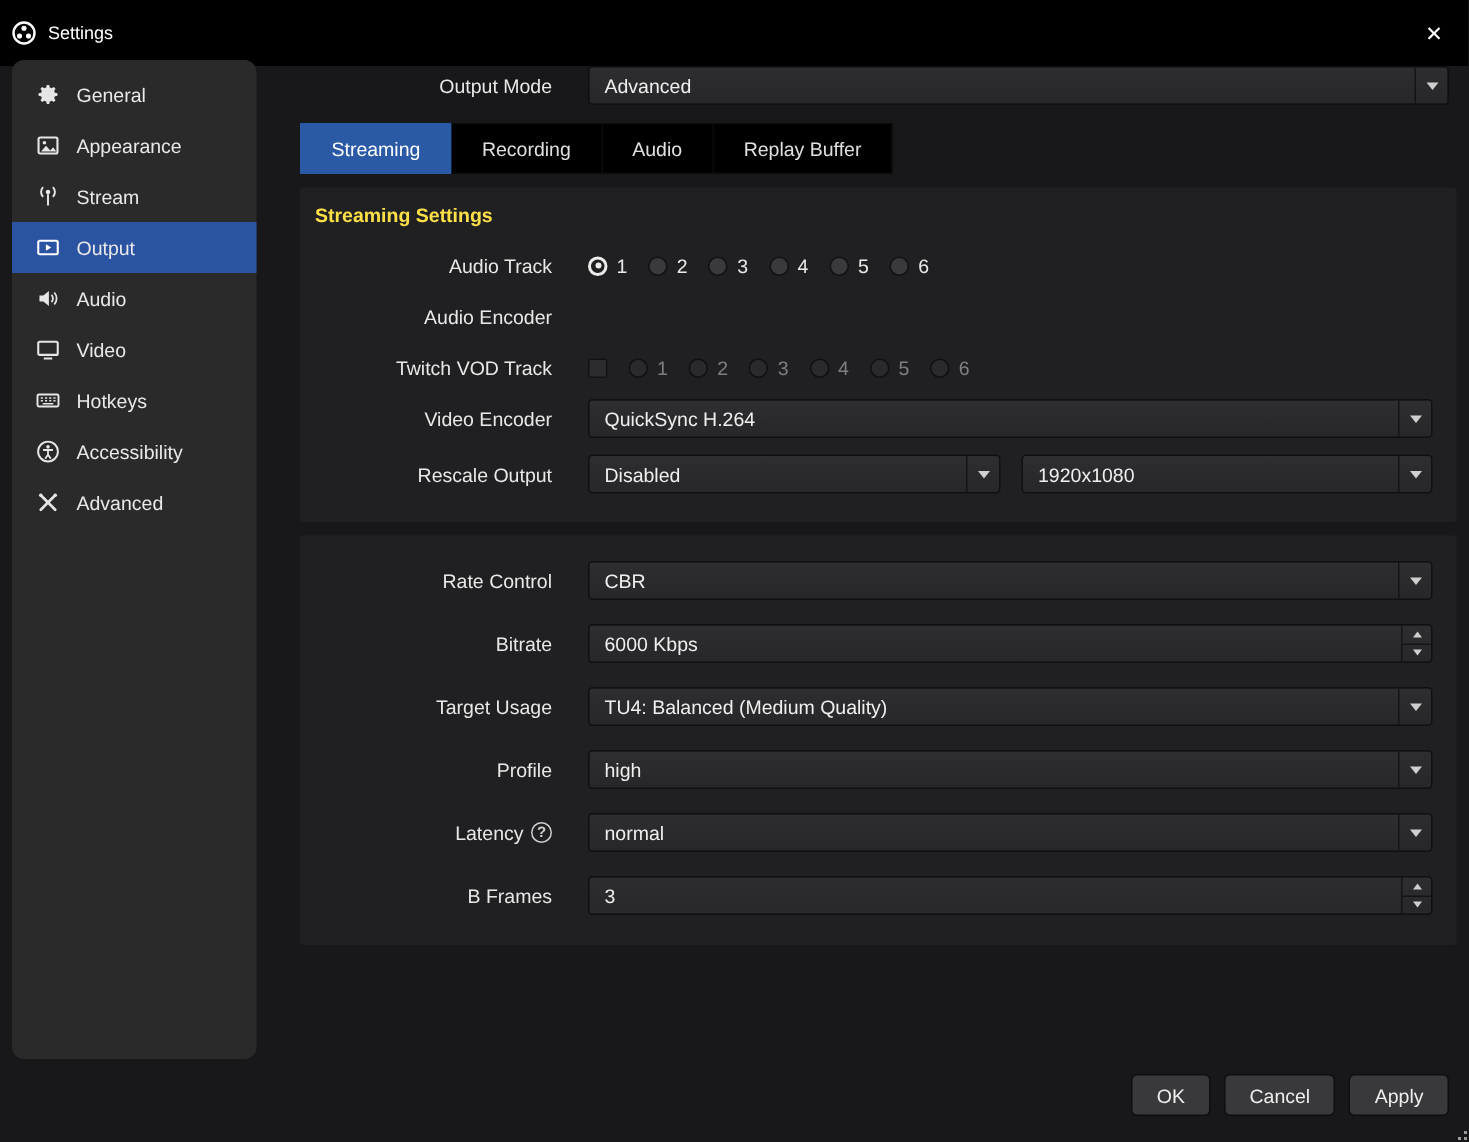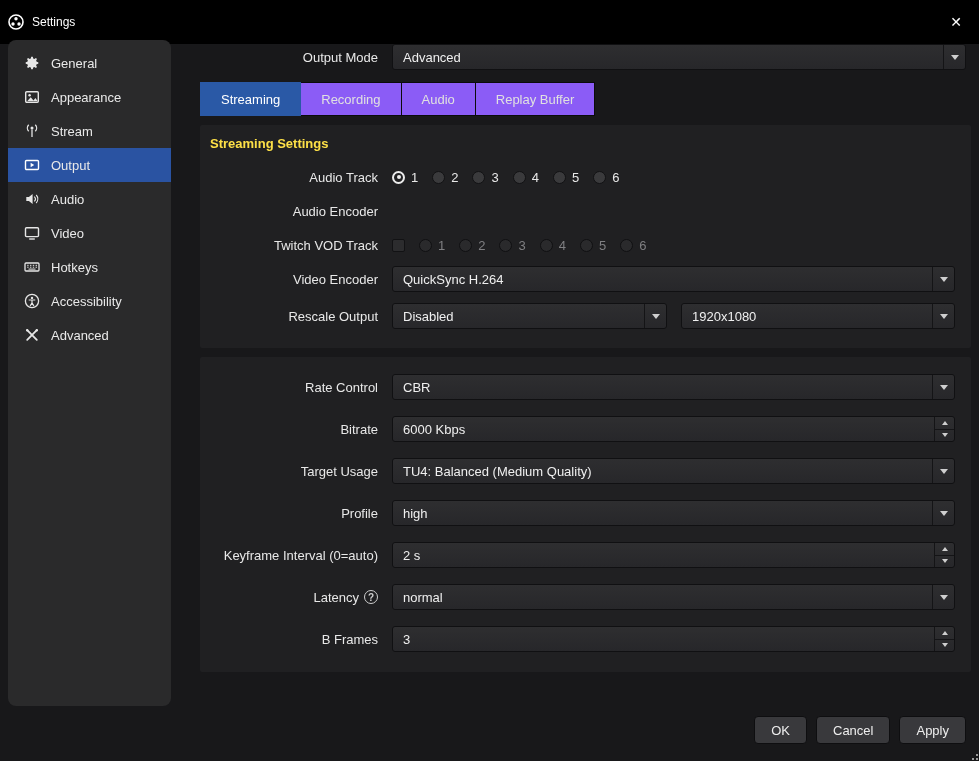--- a/index.html
+++ b/index.html
@@ -18,27 +18,27 @@
   .obs-logo{width:16px;height:16px;display:inline-flex}
   
   .sidebar{position:absolute;left:8px;top:40px;width:163px;height:666px;
     background:#2a2a2b;border-radius:8px;padding:6px 0}
   .side-item{height:34px;display:flex;align-items:center;gap:11px;padding:0 16px;color:#e9e9e9}
   .side-item.selected{background:#2a53a2}
   .icon16{width:16px;height:16px;display:inline-flex;flex:0 0 16px}
   
   .content{position:absolute;left:200px;top:40px;width:771px}
   .grid-row{display:grid;grid-template-columns:192px 1fr;align-items:center;height:34px}
-  .grid-row .lbl{text-align:left;padding-right:14px;white-space:nowrap;display:flex;
+  .grid-row .lbl{text-align:left;padding-right:24px;white-space:nowrap;display:flex;
     justify-content:flex-end;align-items:center;gap:5px}
   .ctrl{margin-right:16px;position:relative}
   .om-row .ctrl{margin-right:5px}
   
   .tabs{display:flex;margin-top:8px;height:34px}
-  .tab{display:flex;align-items:center;padding:0 20px;background:#8b5cf6;
+  .tab{display:flex;align-items:center;padding:0 20px;background:#000000;
     border:1px solid #0b0b0c;border-left:none;color:#e0e0e0}
   .tab:first-child{border-left:1px solid #0b0b0c}
   .tab.active{background:#2a59a6;color:#fff;border-color:#2a59a6}
   
   .panel{background:#202022;margin-top:9px;padding:9px 0 12px;border-radius:2px}
   .panel h2{font-size:13px;font-weight:bold;padding:2px 0 9px 10px;color:#fde047}
   .panel .grid-row{height:34px}
   .panel.encoder .grid-row{height:42px}
   
   .field{height:26px;background:linear-gradient(#2e2e30,#27272a);
@@ -367,36 +367,20 @@
       <div class="ctrl">
         <div class="field">
           <span>high</span>
           <span class="dd-zone">
               <span class="caret-dn"></span>
             </span>
         </div>
       </div>
     </div>
 
-    <div class="grid-row">
-      <div class="lbl">Keyframe Interval (0=auto)</div>
-      <div class="ctrl">
-        <div class="field">
-          <span>2 s</span>
-          <span class="spin-zone">
-            <span class="spin-btn up">
-                <span class="caret-up-s"></span>
-              </span>
-            <span class="spin-btn">
-                <span class="caret-dn-s"></span>
-              </span>
-          </span>
-        </div>
-      </div>
-    </div>
 
     <div class="grid-row">
       <div class="lbl">
         <span>Latency</span>
         <span class="help">?</span>
       </div>
       <div class="ctrl">
         <div class="field">
           <span>normal</span>
           <span class="dd-zone">

